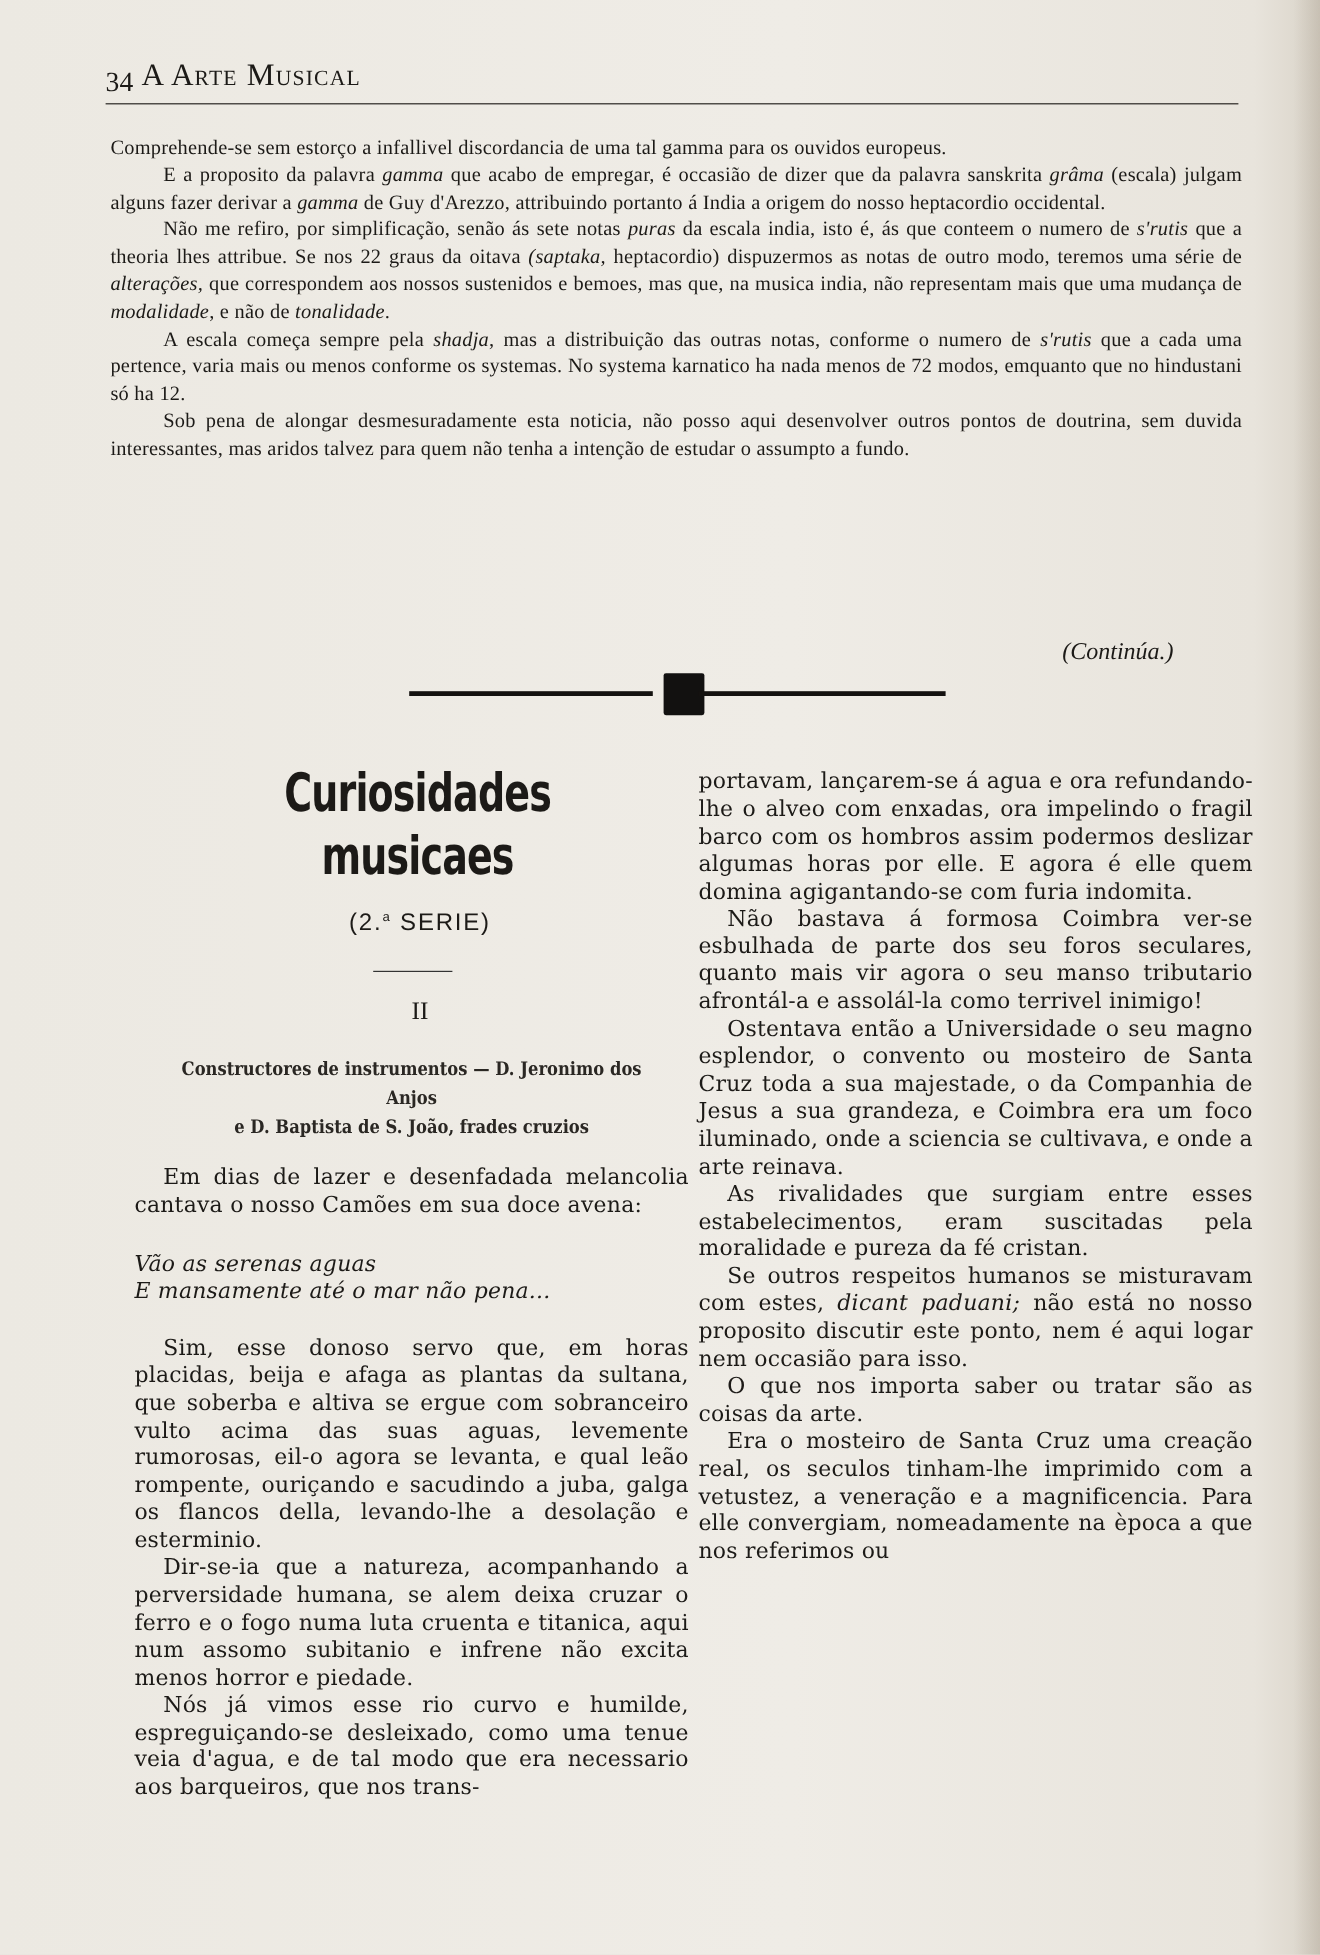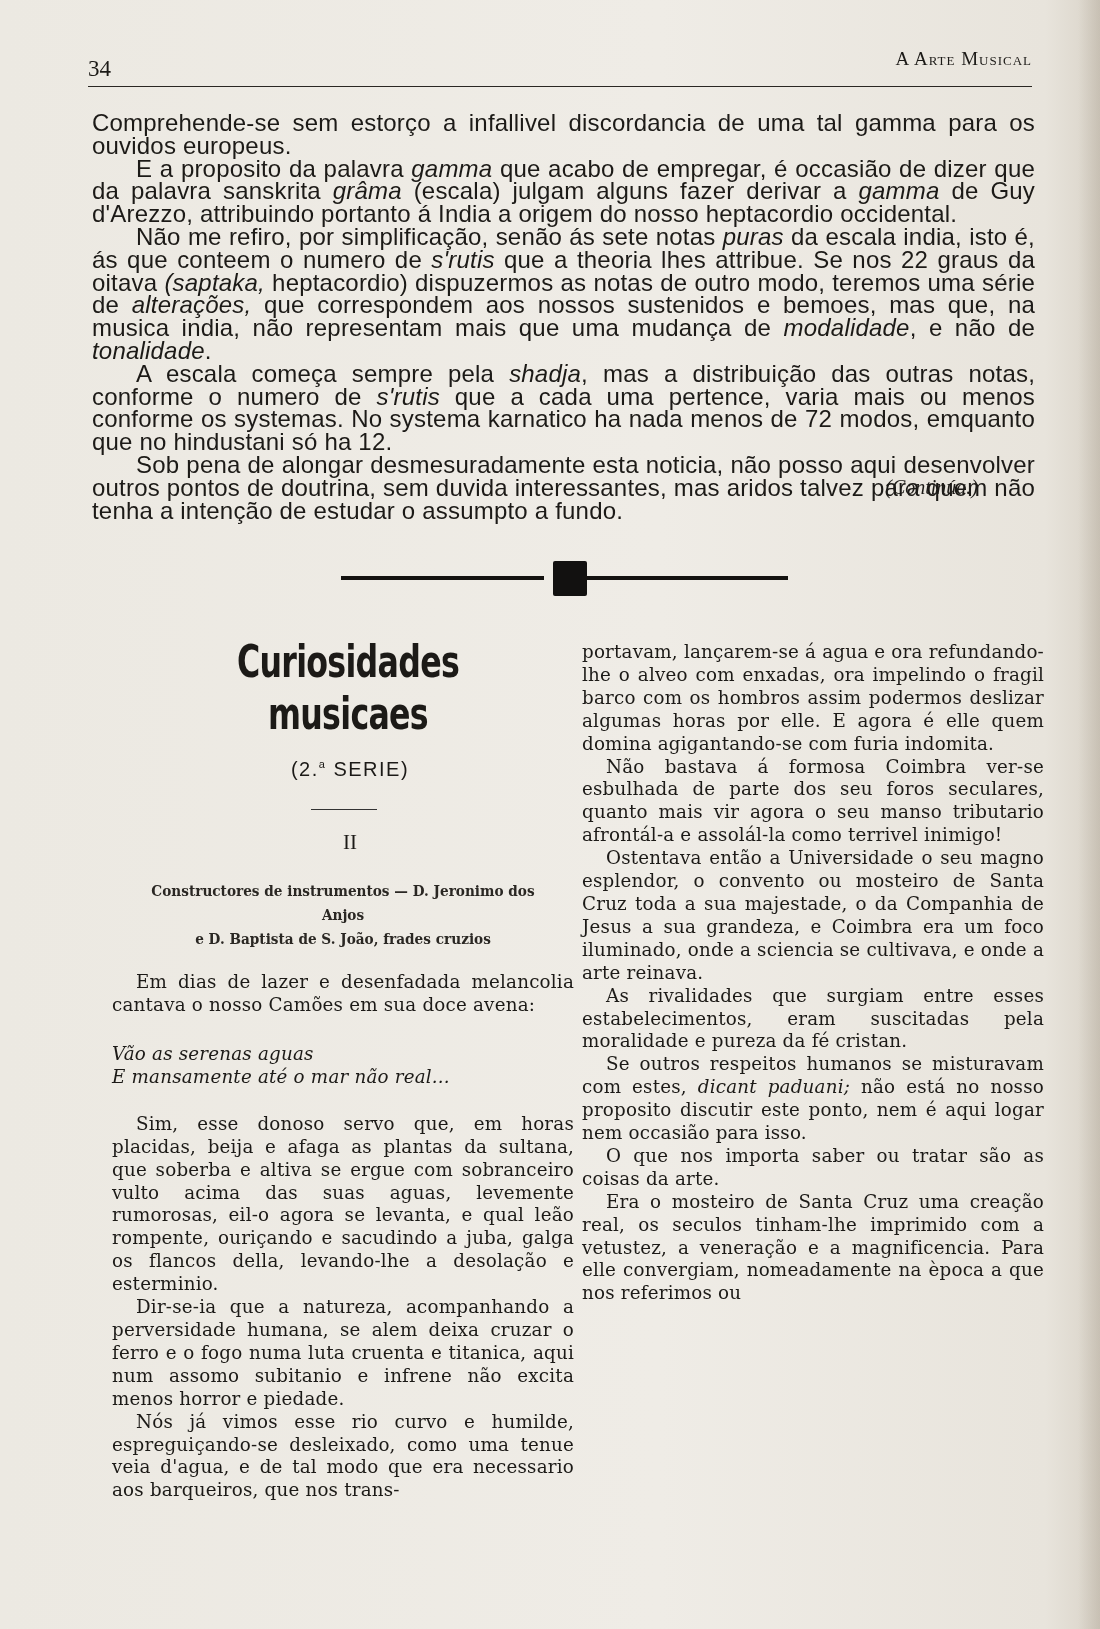--- a/index.html
+++ b/index.html
@@ -14,38 +14,38 @@
     background: linear-gradient(90deg, #ece9e2 0%, #efece6 60%, #e8e4dc 95%, #d9d3c8 100%);
   }
   .header {
     position: absolute; left: 88px; top: 44px; width: 944px; height: 40px;
   }
   .page-number {
     position: absolute; left: 0; top: 12px;
     font-size: 23px; font-family: "Liberation Serif", serif;
   }
   .running-title {
-    position: absolute; left: 12px; right: 0; top: 4px; text-align: right;
-    font-size: 19px; letter-spacing: 1px; font-variant: small-caps;
+    position: absolute; left: 0; right: 0; top: 4px; text-align: left;
+    font-size: 26px; letter-spacing: 1px; font-variant: small-caps;
     padding-left: 30px;
   }
   .header-rule {
     position: absolute; left: 88px; top: 86px; width: 944px; height: 0;
     border-top: 1.6px solid #2a2723;
   }
   .intro {
     position: absolute; left: 92px; top: 112px; width: 943px;
-    font-size: 24px; line-height: 22.8px; text-align: justify;
-    font-family: Liberation Sans, sans-serif;
+    font-size: 17px; line-height: 22.8px; text-align: justify;
+    font-family: Liberation Serif, serif;
     letter-spacing: 0.2px;
   }
   .intro p { margin: 0; text-indent: 44px; }
   .intro p.first { text-indent: 0; }
   .continua {
-    position: absolute; right: 122px; top: 476px;
+    position: absolute; right: 122px; top: 532px;
     font-style: italic; font-size: 20px;
   }
   .ornament {
     position: absolute; left: 341px; top: 560px; width: 447px; height: 40px;
   }
   .ornament .line {
     position: absolute; top: 16px; height: 4px; background: #141210;
   }
   .ornament .line.left { left: 0; width: 203px; }
   .ornament .line.right { left: 241px; width: 206px; }
@@ -131,21 +131,21 @@
     <div class="short-rule"></div>
     <div class="roman">II</div>
     <div class="subtitle">
       <div>Constructores de instrumentos — D. Jeronimo dos Anjos</div>
       <div>e D. Baptista de S. João, frades cruzios</div>
     </div>
     <div class="body-text">
       <p>Em dias de lazer e desenfadada melancolia cantava o nosso Camões em sua doce avena:</p>
       <div class="verse">
         <div>Vão as serenas aguas</div>
-        <div>E mansamente até o mar não real...</div>
+        <div>E mansamente até o mar não pena...</div>
       </div>
       <p>Sim, esse donoso servo que, em horas placidas, beija e afaga as plantas da sultana, que soberba e altiva se ergue com sobranceiro vulto acima das suas aguas, levemente rumorosas, eil-o agora se levanta, e qual leão rompente, ouriçando e sacudindo a juba, galga os flancos della, levando-lhe a desolação e esterminio.</p>
       <p>Dir-se-ia que a natureza, acompanhando a perversidade humana, se alem deixa cruzar o ferro e o fogo numa luta cruenta e titanica, aqui num assomo subitanio e infrene não excita menos horror e piedade.</p>
       <p>Nós já vimos esse rio curvo e humilde, espreguiçando-se desleixado, como uma tenue veia d'agua, e de tal modo que era necessario aos barqueiros, que nos trans-</p>
     </div>
   </div>
 
   <div class="col-right body-text" id="right-col">
       <p class="noindent"><span>portavam, lançarem-se á agua e ora refundando-lhe o alveo com enxadas, ora impelindo o fragil barco com os hombros assim podermos deslizar algumas horas por elle. E agora é elle quem domina agigantando-se com furia indomita.</span></p>
       <p><span>Não bastava á formosa Coimbra ver-se esbulhada de parte dos seu foros seculares, quanto mais vir agora o seu manso tributario afrontál-a e assolál-la como terrivel inimigo!</span></p>

